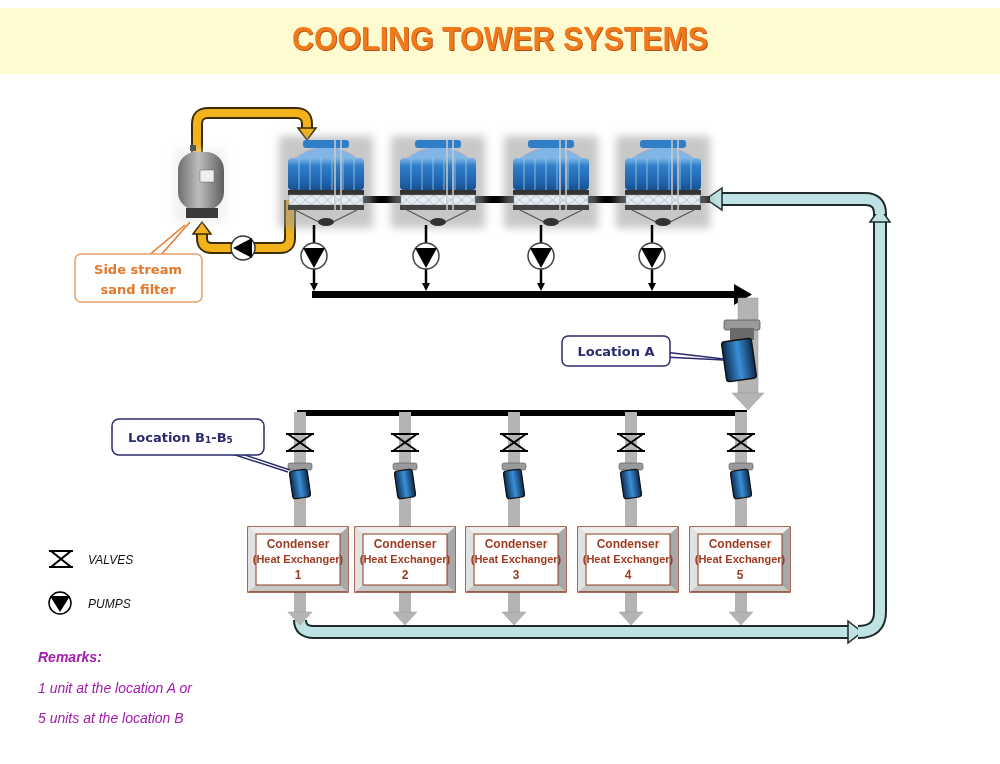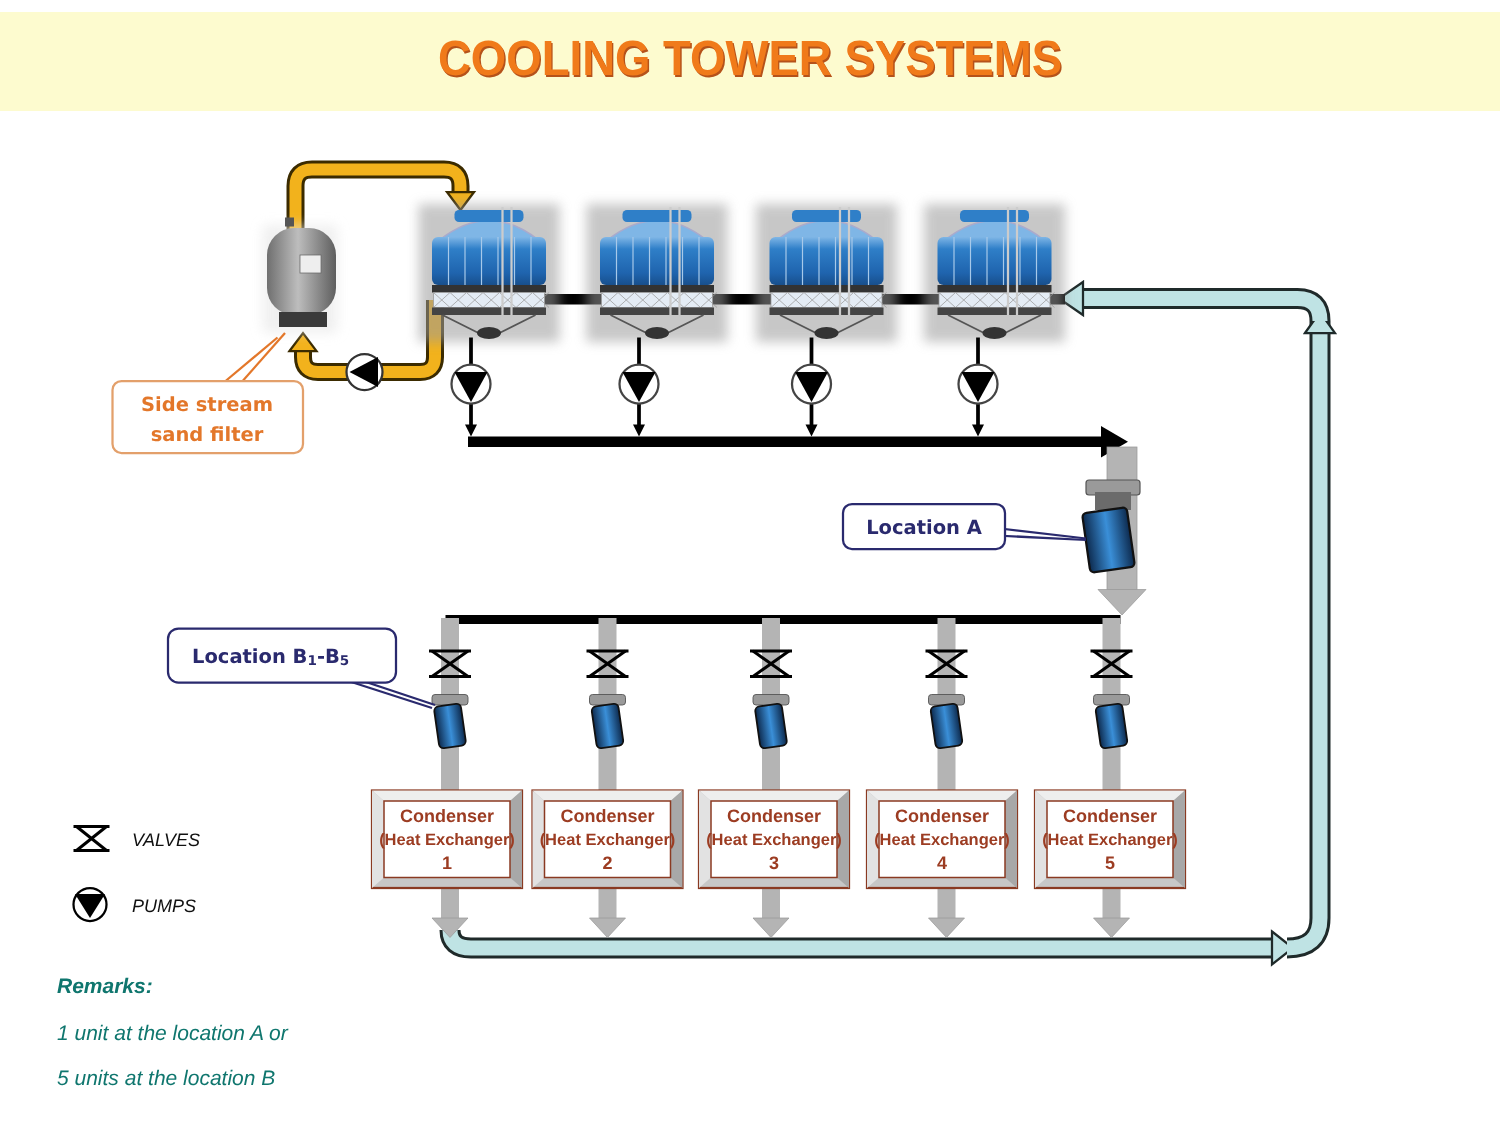--- a/index.html
+++ b/index.html
@@ -4,21 +4,21 @@
 <style>
   html,body{margin:0;padding:0;background:#fff;}
   body{width:1000px;height:764px;position:relative;overflow:hidden;font-family:"Liberation Sans",sans-serif;}
   .banner{position:absolute;left:0;top:8px;width:1000px;height:66px;background:#fdfbcf;}
   .title{position:absolute;left:0;top:20px;width:1000px;text-align:center;font-family:"Liberation Sans",sans-serif;font-weight:bold;font-size:33px;letter-spacing:0px;color:#f07a1a;text-shadow:1px 1px 0 #b5521a;transform:scaleX(0.92);}
   svg{position:absolute;left:0;top:0;}
   .cond-text{font-family:"Liberation Sans",sans-serif;font-weight:bold;fill:#9c3c22;text-anchor:middle;}
   .callout-text{font-family:"DejaVu Sans",sans-serif;font-weight:bold;fill:#2a2a6e;}
   .filter-text{font-family:"DejaVu Sans",sans-serif;font-weight:bold;fill:#e3772a;text-anchor:middle;}
   .legend-text{font-family:"Liberation Sans",sans-serif;font-style:italic;font-size:12px;fill:#111;}
-  .remarks{position:absolute;left:38px;font-family:"Liberation Sans",sans-serif;font-style:italic;font-size:14px;color:#0f766e;}
+  .remarks{position:absolute;left:38px;font-family:"Liberation Sans",sans-serif;font-style:italic;font-size:14px;color:#a21caf;}
 </style>
 </head>
 <body>
 
 <div class="banner"></div>
 <div class="title">COOLING TOWER SYSTEMS</div>
 
 <svg width="1000" height="764" viewBox="0 0 1000 764">
   <defs>
     <linearGradient id="towerGrad" x1="0" x2="0" y1="0" y2="1">

